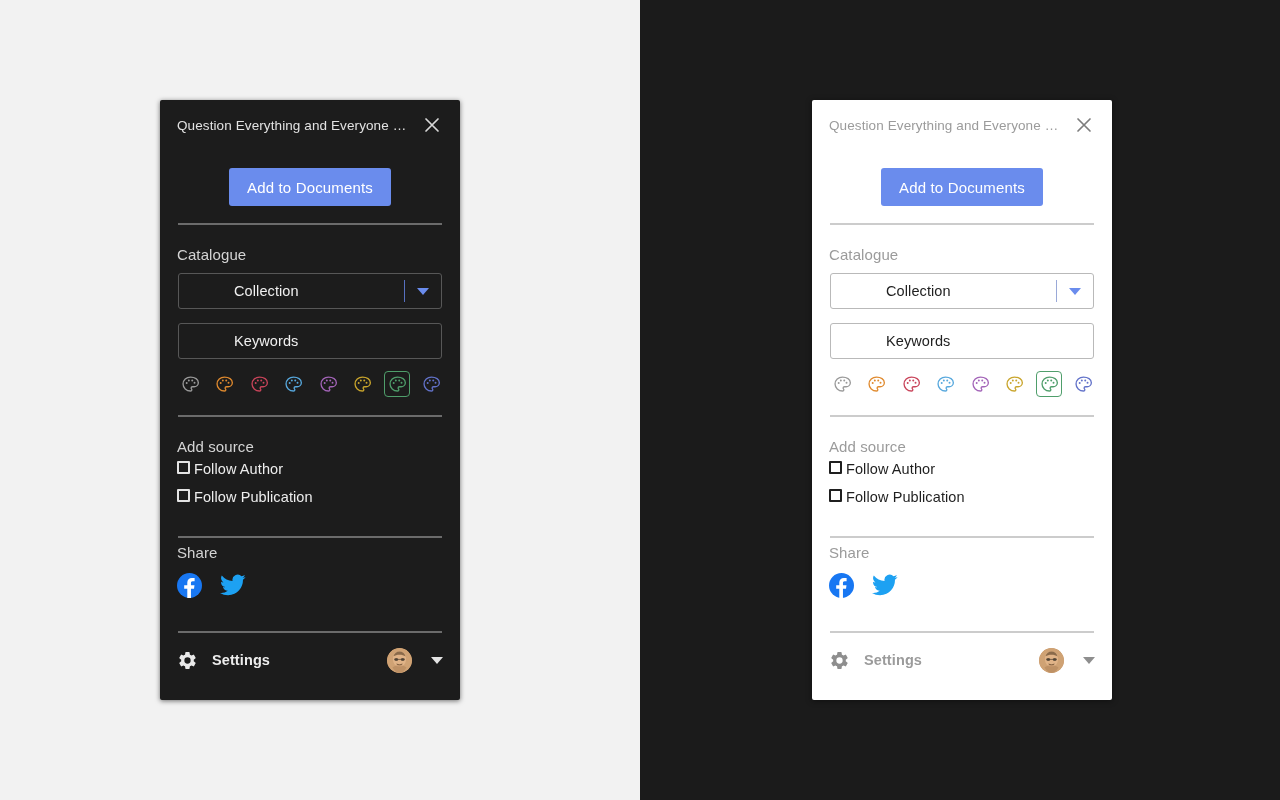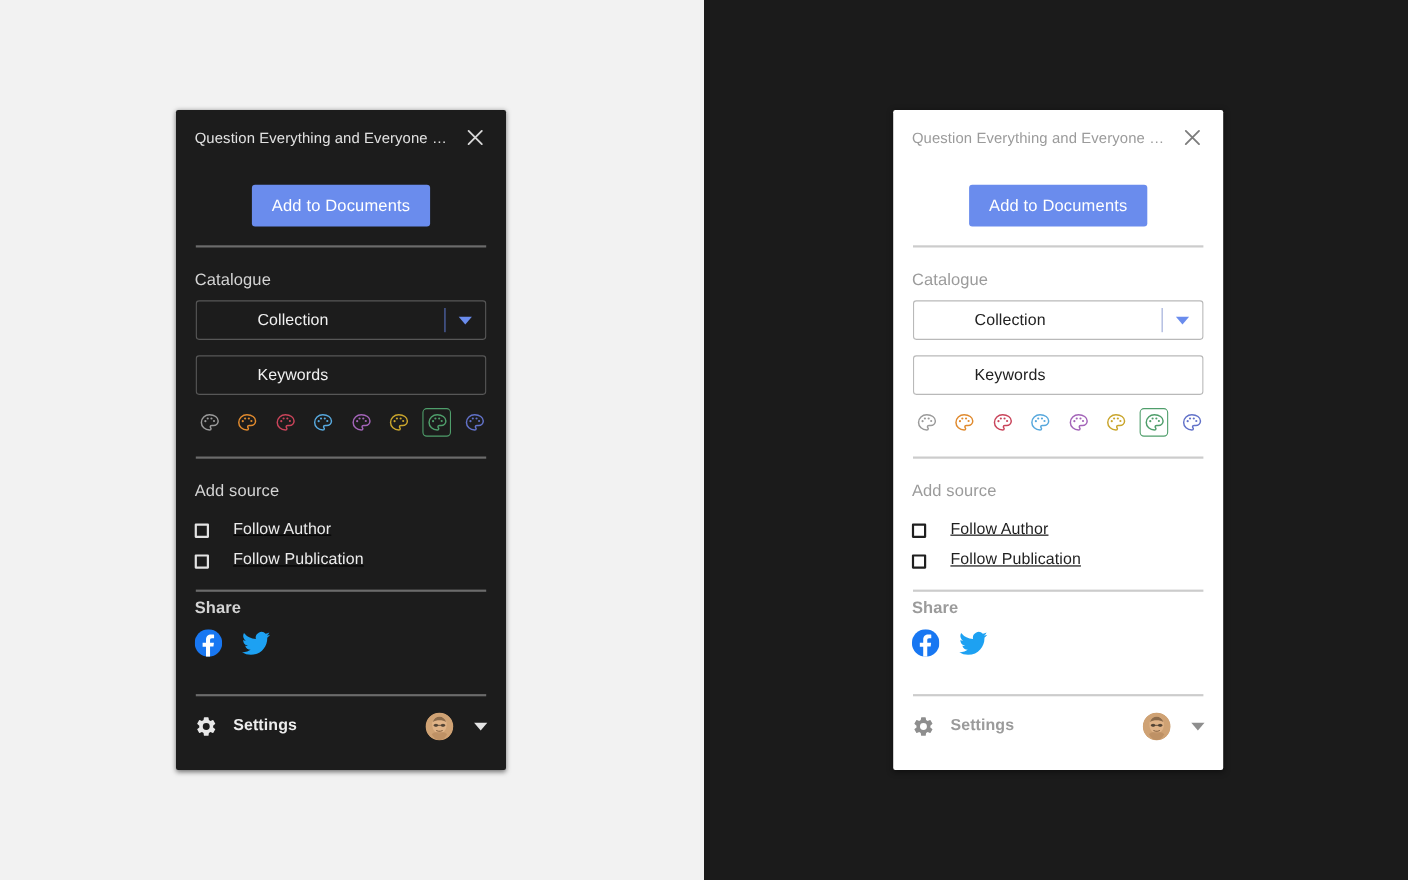--- a/index.html
+++ b/index.html
@@ -178,25 +178,24 @@
     justify-content: center;
     cursor: pointer;
     border: 1px solid transparent;
   }
   .swatch.selected { border-color: #4f9e6b; }
   .swatch svg { display: block; }
 
   
   .check-row {
     display: flex;
-    align-items: flex-end;
-    gap: 22px;
+    align-items: flex-start;
+    gap: 4px;
     height: 28px;
     cursor: pointer;
-    text-decoration: underline;
   }
   .cbox {
     width: 13px; height: 13px;
     border-radius: 1px;
     flex: 0 0 13px;
   }
   .panel-dark  .cbox { border: 2px solid #e3e3e3; }
   .panel-light .cbox { border: 2px solid #1f1f1f; }
 
   .check-label {
@@ -261,21 +260,21 @@
 
   
   .sp-cat     { margin-top: 21px; }
   .sp-field1  { margin-top: 10px; }
   .sp-field2  { margin-top: 14px; }
   .sp-swatch  { margin-top: 12px; }
   .sp-div2    { margin-top: 18px; }
   .sp-addsrc  { margin-top: 21px; }
   .sp-checks  { margin-top: 6px; }
   .sp-div3    { margin-top: 19px; }
-  .sp-share   { margin-top: 6px; font-weight: bold; }
+  .sp-share   { margin-top: 6px; }
   .sp-shareic { margin-top: 8px; }
   .sp-div4    { margin-top: 26px; }
 </style>
 </head>
 <body>
 
 <div id="stage">
   <div class="bg-half bg-left" style="background: rgb(242, 242, 242);"></div>
   <div class="bg-half bg-right" style="background: rgb(27, 27, 27);"></div>
 

